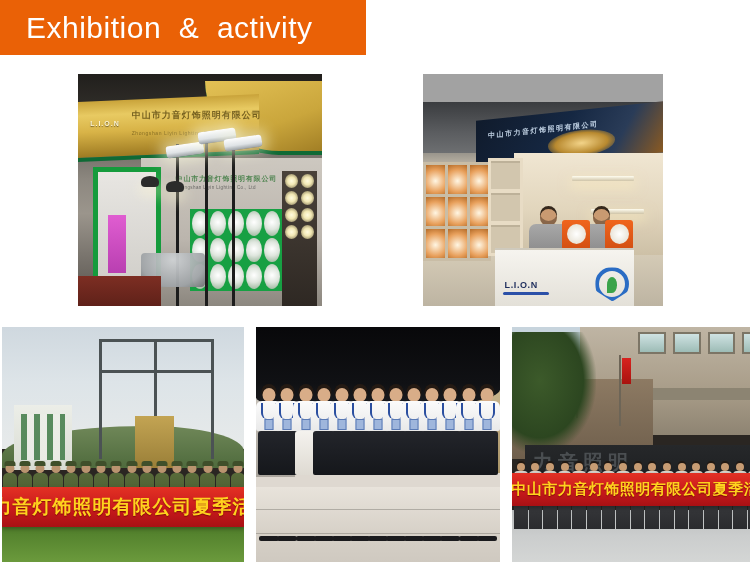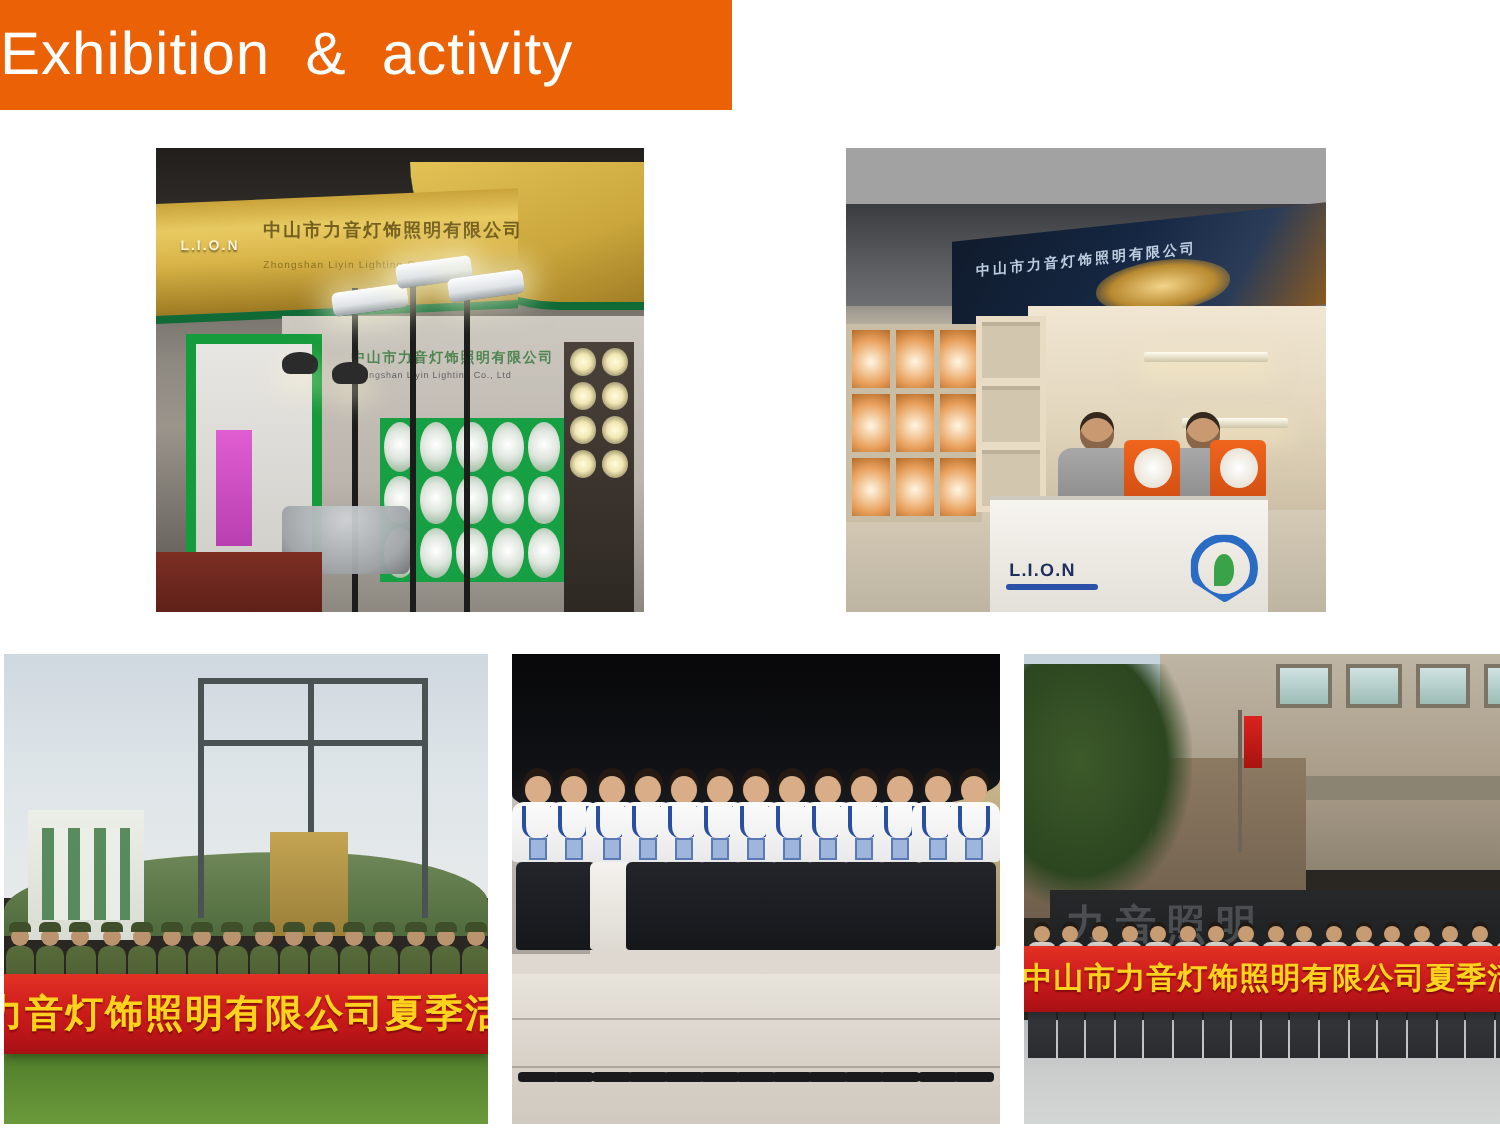--- a/index.html
+++ b/index.html
@@ -24,20 +24,21 @@
     height: 55px;
     background: #ea6106;
     display: flex;
     align-items: center;
   }
   .header-title {
     color: #ffffff;
     font-size: 30px;
     font-weight: 400;
     letter-spacing: 0.5px;
+    padding-left: 26px;
     white-space: pre;
     font-family: "Liberation Sans", sans-serif;
   }
 
   
   .gallery-row-top {
     position: absolute;
     left: 0;
     top: 74px;
     width: 610px;

